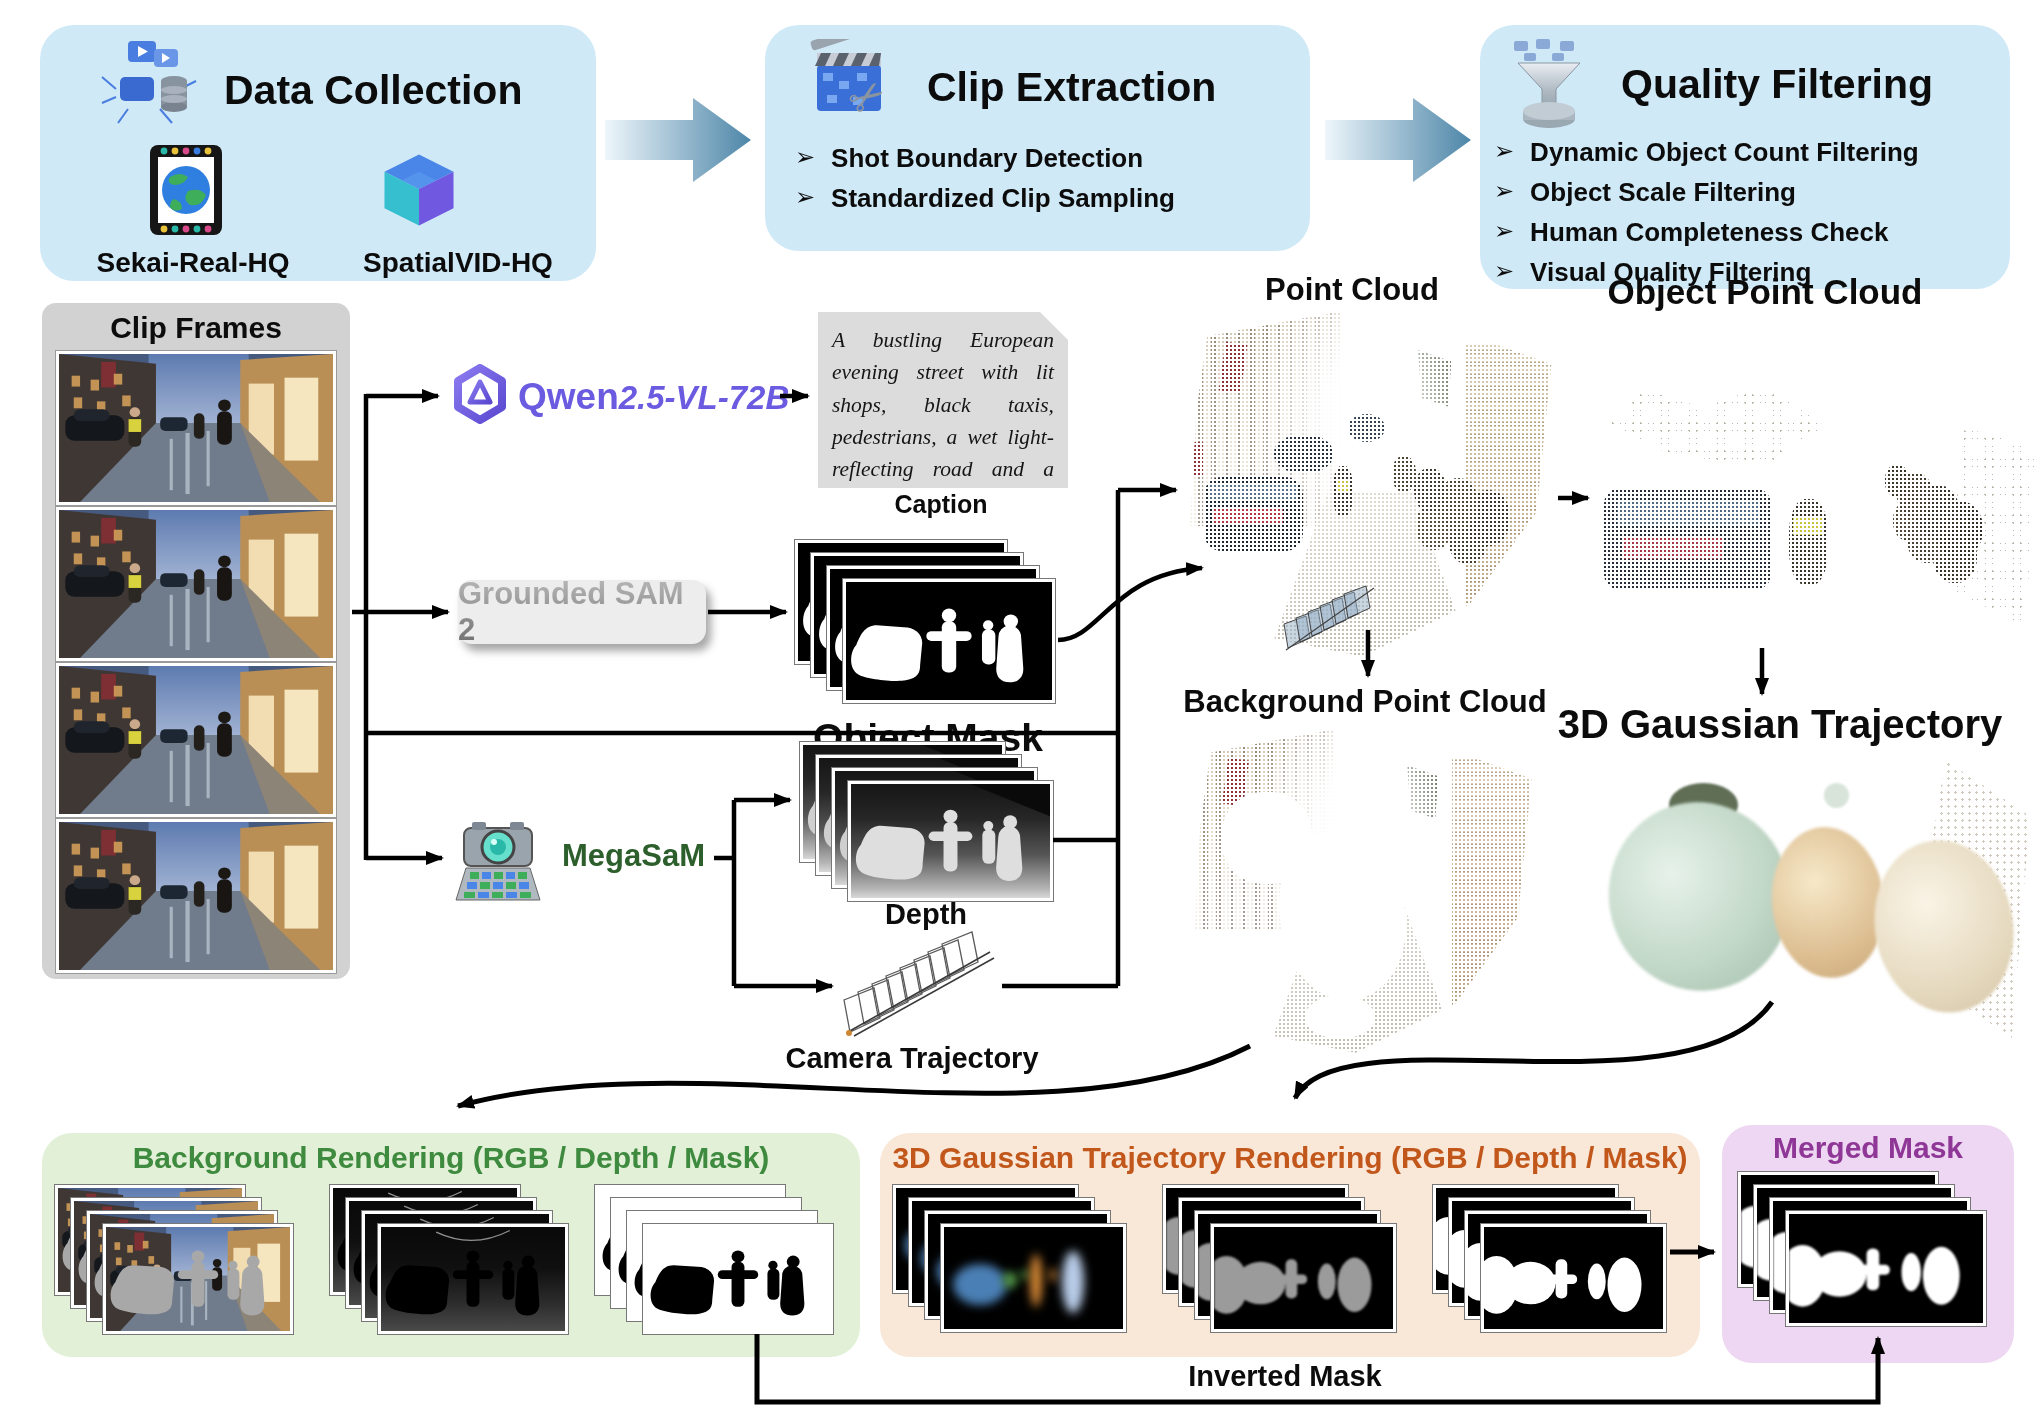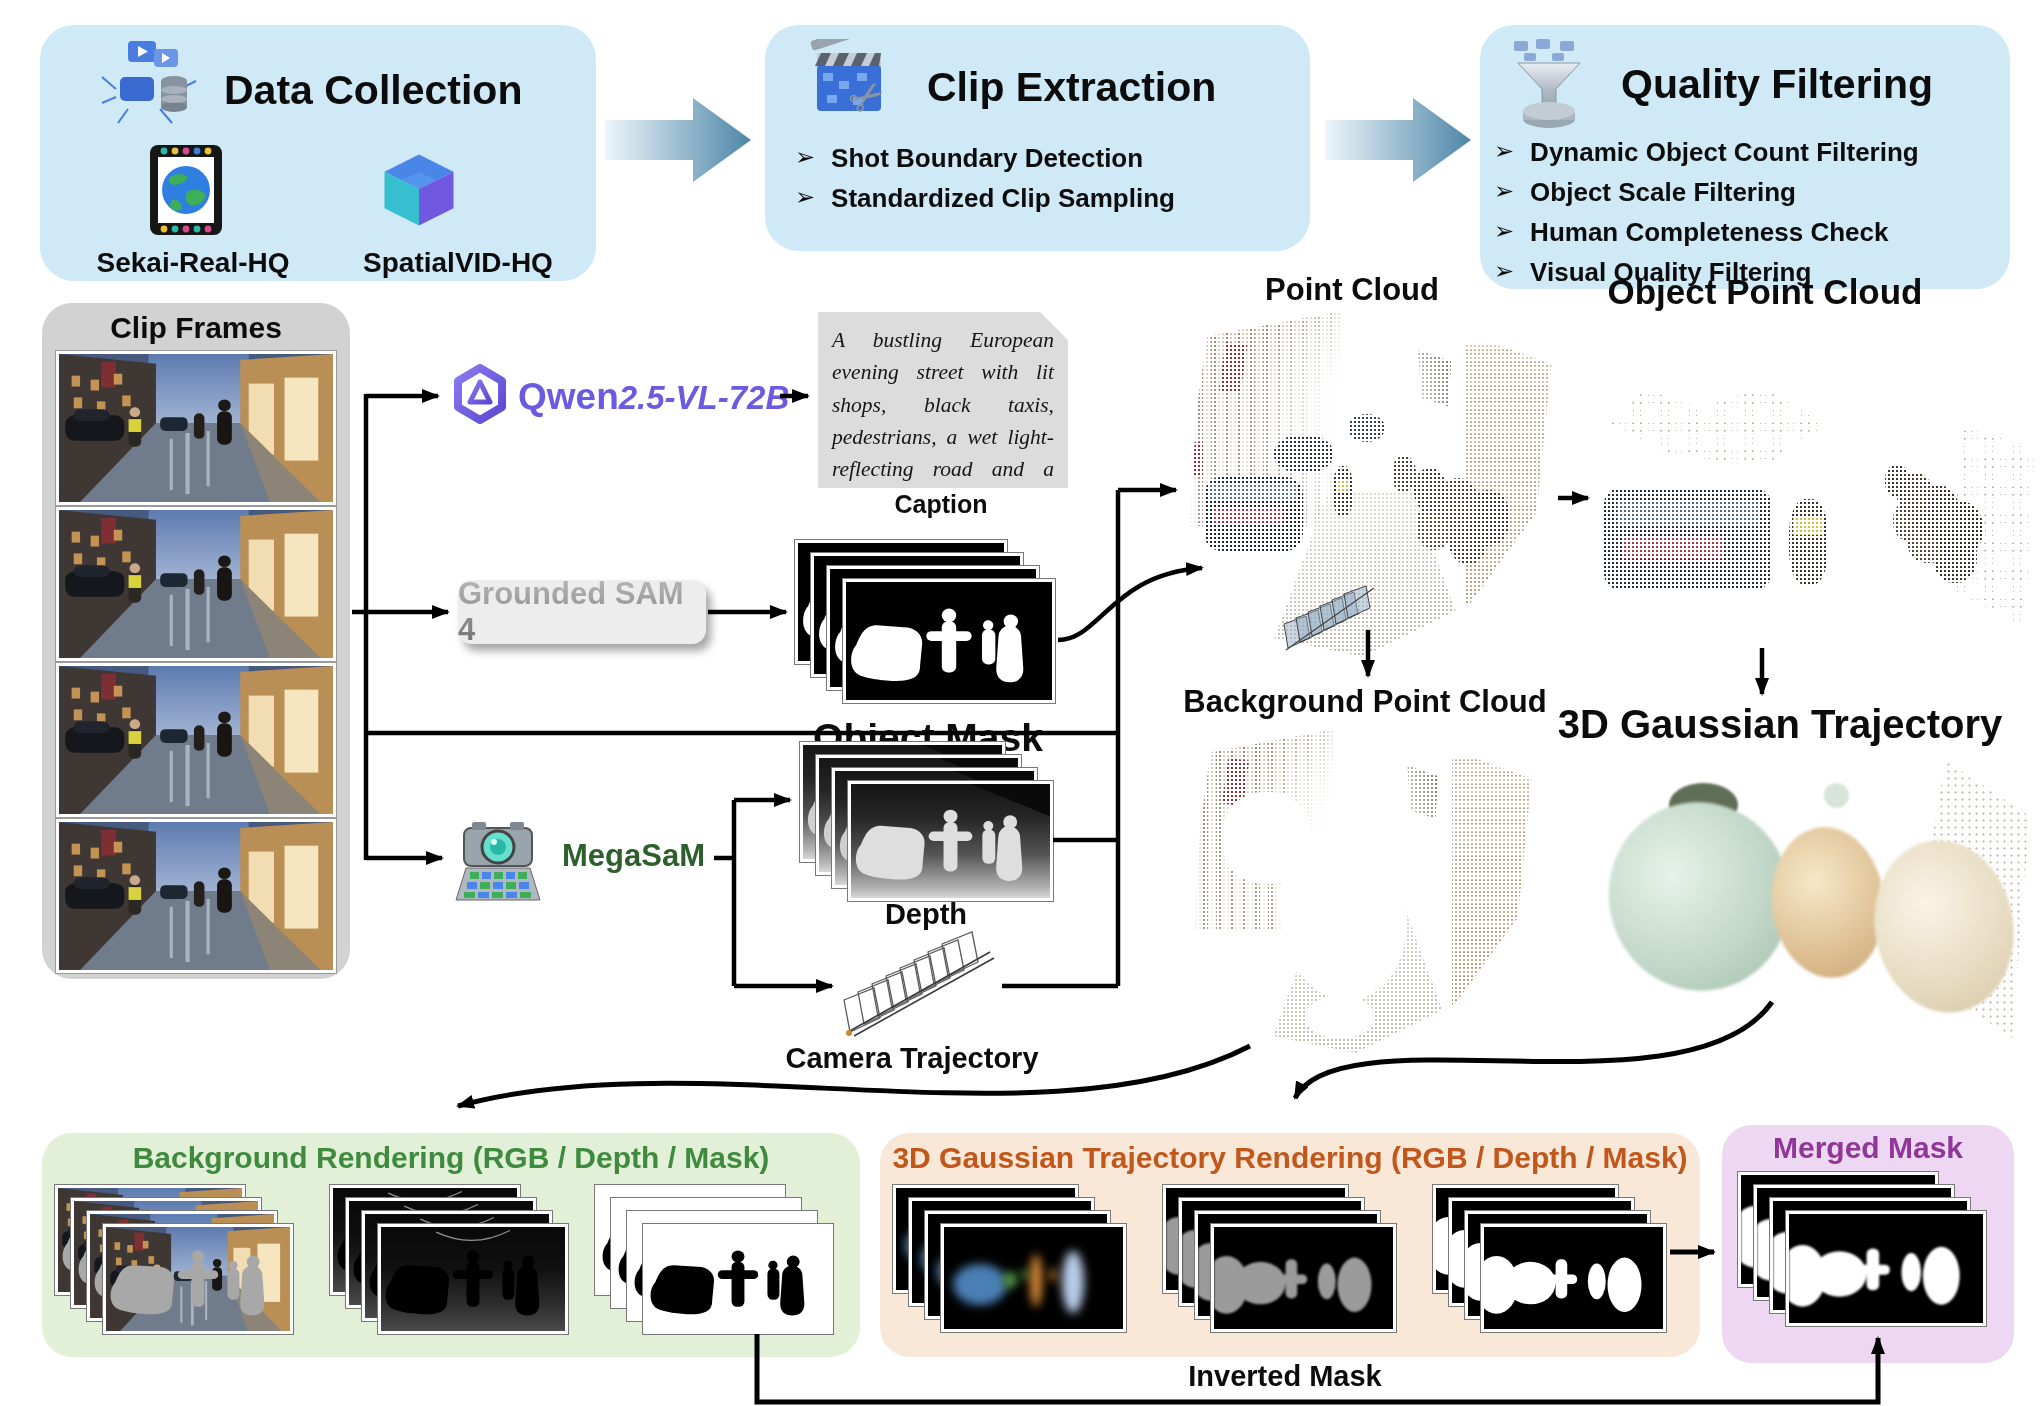--- a/index.html
+++ b/index.html
@@ -9,21 +9,21 @@
   
   .stagebox{position:absolute;background:#cfe9f7;border-radius:34px;}
   .stagetitle{position:absolute;font-size:41px;font-weight:bold;color:#0c0c0c;white-space:nowrap;}
   .bullets{position:absolute;margin:0;padding:0;list-style:none;}
   .bullets li{display:flex;gap:16px;margin-bottom:9px;font-size:26px;font-weight:bold;color:#0c0c0c;white-space:nowrap;}
   .bullets .b{font-weight:normal;font-size:24px;}
   .dslabel{position:absolute;font-size:28px;font-weight:bold;color:#0c0c0c;transform:translateX(-50%);white-space:nowrap;}
   
   .lbl{position:absolute;font-weight:bold;color:#0c0c0c;transform:translateX(-50%);white-space:nowrap;}
   
-  .clipbox{position:absolute;background:#d2d2d2;border-radius:30px;}
+  .clipbox{position:absolute;background:#d2d2d2;border-radius:14px;}
   .photo{position:absolute;border:3px solid #fff;outline:1px solid #9a9a9a;background:#46597e;}
   .photo svg{display:block;width:100%;height:100%;}
   
   .caption{position:absolute;background:#dcdcdc;clip-path:polygon(0 0,calc(100% - 28px) 0,100% 28px,100% 100%,0 100%);
     font-family:"Liberation Serif",serif;font-style:italic;font-size:21.5px;line-height:1.5;color:#151515;
     padding:12px 14px;box-sizing:border-box;text-align:justify;}
   
   .sampill{position:absolute;background:#ededed;border-radius:14px;box-shadow:5px 7px 9px rgba(0,0,0,.35);
     display:flex;align-items:center;justify-content:center;}
   .sampill span{font-size:31px;font-weight:bold;background:linear-gradient(180deg,#b9b9b9,#6d6d6d);
@@ -300,21 +300,21 @@
     <path d="M20 38 L30 18 L40 38 Z" fill="#fff" stroke="url(#qg)" stroke-width="5" stroke-linejoin="round"></path>
   </svg>
   <div class="abs" style="left:518px;top:376px;white-space:nowrap">
     <span class="qwen-a">Qwen</span><span class="qwen-b">2.5-VL-72B</span>
   </div>
 
   <div class="caption" style="left:818px;top:312px;width:250px;height:176px">A bustling European evening street with lit shops, black taxis, pedestrians, a wet light-reflecting road and a construction crane exudes a warm, lively vibe.</div>
   <div class="lbl" style="left:941px;top:490px;font-size:25px">Caption</div>
 
   <div class="sampill" style="left:458px;top:580px;width:248px;height:64px">
-    <span>Grounded SAM 4</span>
+    <span>Grounded SAM 2</span>
   </div>
 
   <div class="stack" style="left:795px;top:540px;width:260px;height:163px">
     <div class="fr" style="color:#fff">
         <svg viewBox="0 0 200 120" preserveAspectRatio="none">
           <use href="#sil"></use>
         </svg>
       </div>
     <div class="fr" style="color:#fff">
         <svg viewBox="0 0 200 120" preserveAspectRatio="none">

